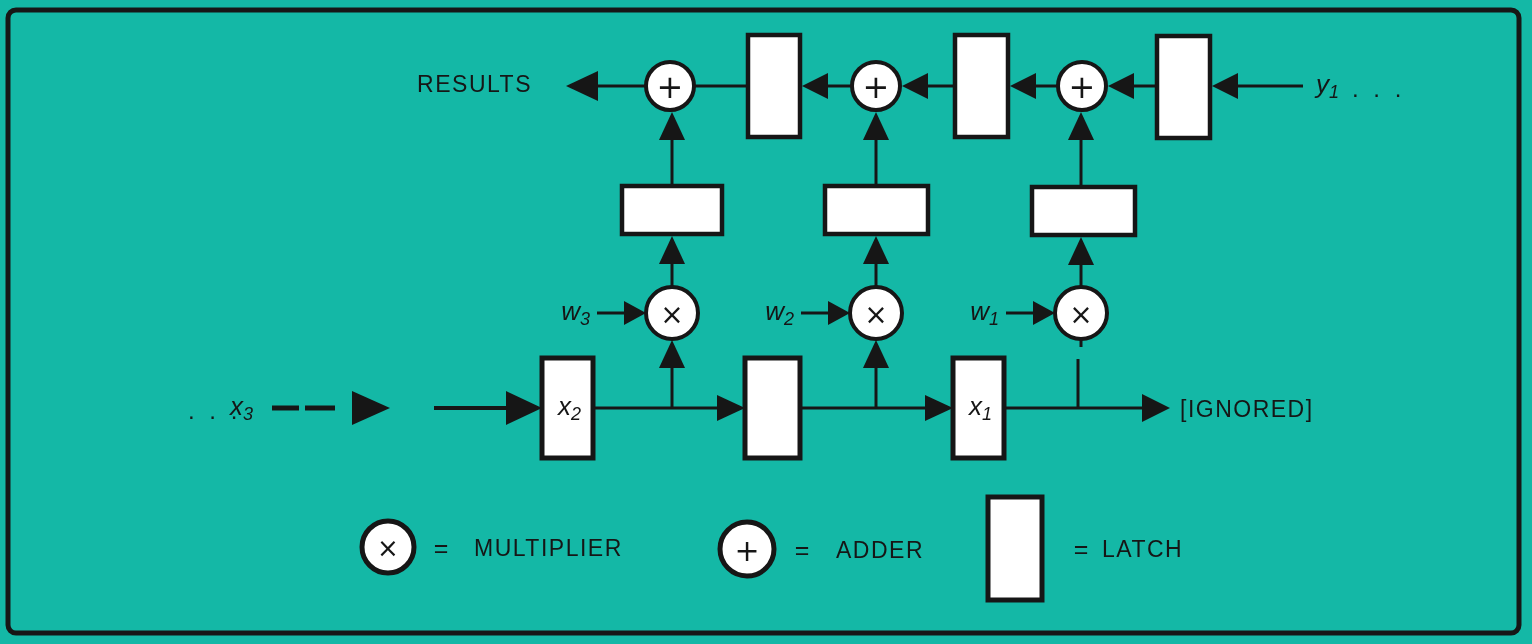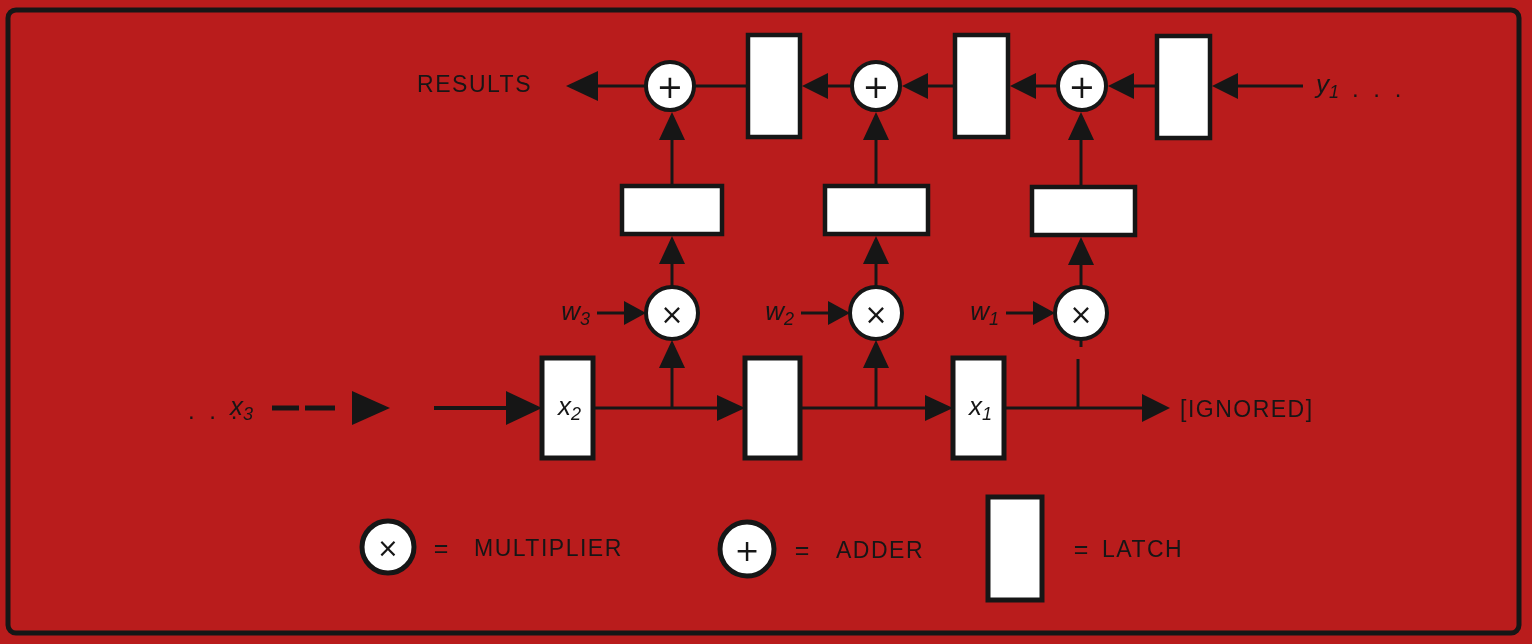--- a/index.html
+++ b/index.html
@@ -1,20 +1,20 @@
 <!DOCTYPE html>
 <html><head>
 <meta charset="utf-8">
 <style>
   html, body { margin: 0; padding: 0; background: #ffffff; }
   .stage {
     position: relative;
     width: 1532px;
     height: 644px;
-    background: #b91c1c;
+    background: #14b8a6;
     font-family: "Liberation Sans", sans-serif;
   }
   svg { display: block; }
   .ln   { stroke: #161616; stroke-width: 3; fill: none; }
   .ln4  { stroke: #161616; stroke-width: 4; fill: none; }
   .ln5  { stroke: #161616; stroke-width: 5; fill: none; }
   .box  { stroke: #161616; stroke-width: 4.5; fill: #ffffff; }
   .box5 { stroke: #161616; stroke-width: 5; fill: #ffffff; }
   .circ { stroke: #161616; stroke-width: 4; fill: #ffffff; }
   .circ5{ stroke: #161616; stroke-width: 5; fill: #ffffff; }

